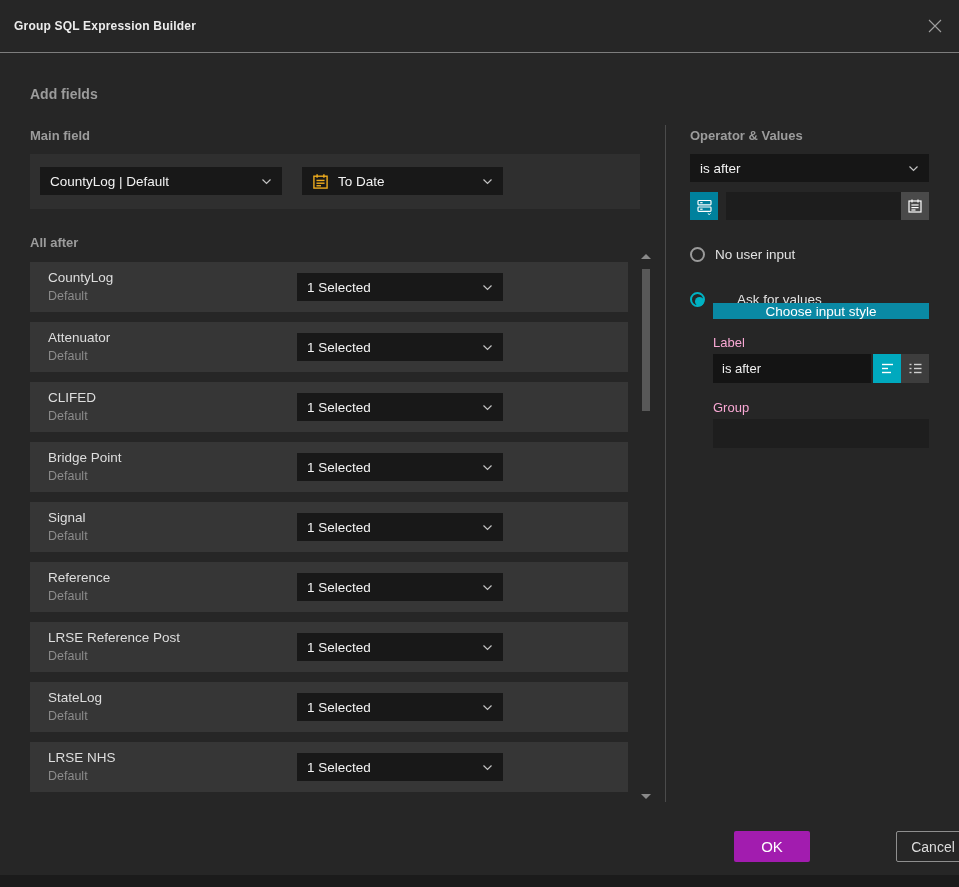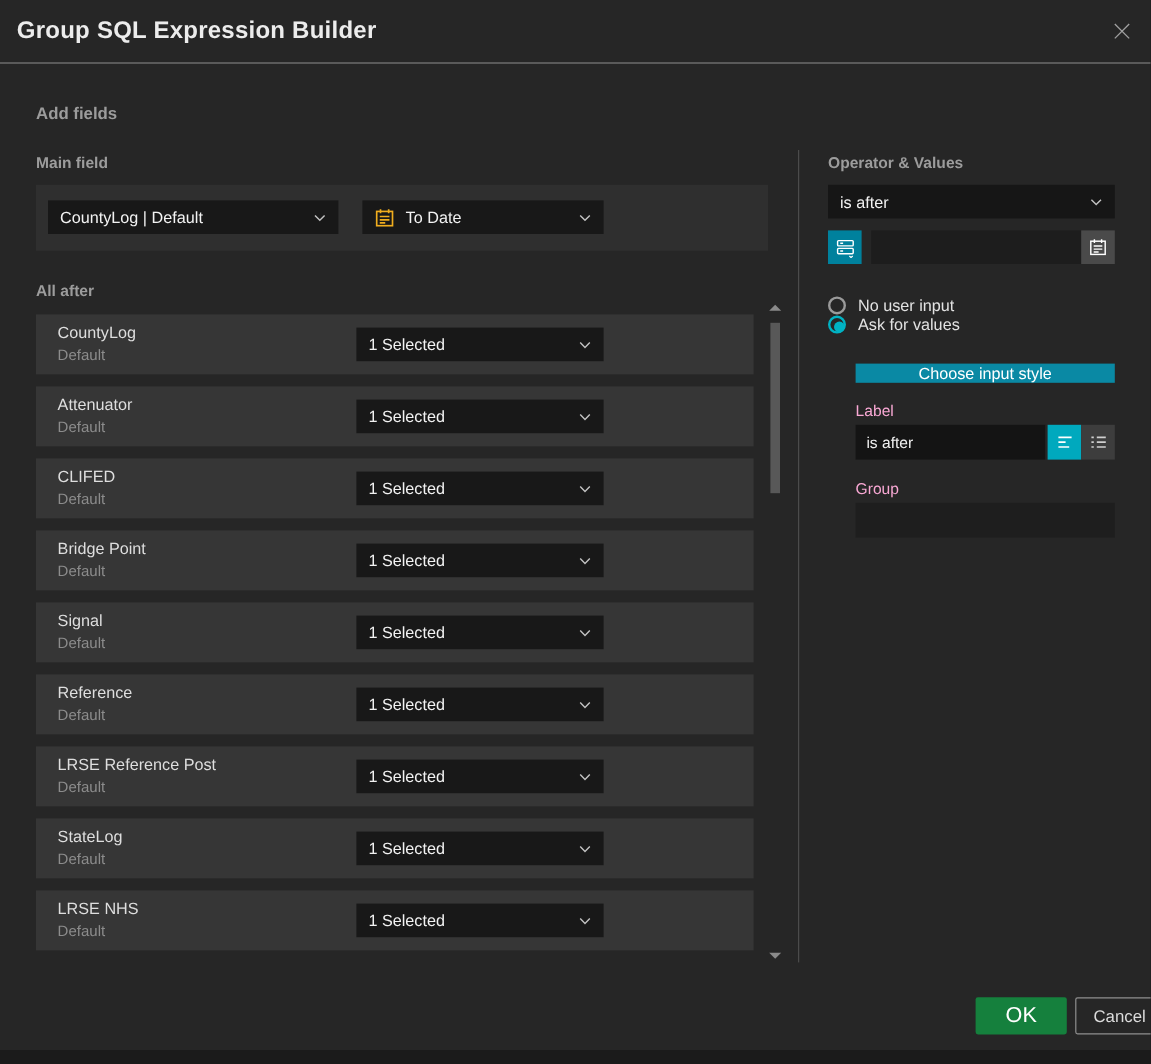--- a/index.html
+++ b/index.html
@@ -1,21 +1,21 @@
 <!DOCTYPE html>
 <html><head>
 <meta charset="utf-8">
 <style>
   * { margin:0; padding:0; box-sizing:border-box; }
   html,body { width:959px; height:887px; background:#1b1b1b; font-family:"Liberation Sans", sans-serif; }
   .dialog { position:relative; width:959px; height:875px; background:#262626; color:#e8e8e8; overflow:hidden; }
 
   
   .titlebar { position:absolute; left:0; top:0; width:959px; height:53px; border-bottom:1px solid #7d7d7d; }
-  .title { position:absolute; left:14px; top:0; line-height:53px; font-size:20px; font-weight:700; color:#ececec; letter-spacing:.2px; }
+  .title { position:absolute; left:14px; top:0; line-height:53px; font-size:12px; font-weight:700; color:#ececec; letter-spacing:.2px; }
   .close-btn { position:absolute; right:13px; top:15px; width:22px; height:22px; cursor:pointer; display:flex; align-items:center; justify-content:center; }
 
   
   .h-gray { position:absolute; color:#9c9c9c; font-weight:700; }
   .fs14 { font-size:14px; } .fs13 { font-size:13px; }
 
   
   .main-container { position:absolute; left:30px; top:154px; width:610px; height:55px; background:#2f2f2f; }
 
   
@@ -59,21 +59,21 @@
   .choose-btn { position:absolute; left:713px; top:303px; width:216px; height:16px; background:#0a89a4; border:none; color:#ffffff; font-size:13.5px; cursor:pointer; font-family:"Liberation Sans",sans-serif; }
 
   .mini-label { position:absolute; left:713px; color:#f9a8d4; font-size:13px; }
   .label-input { position:absolute; left:713px; top:354px; width:158px; height:29px; background:#141414; border:none; color:#f0f0f0; font-size:13px; padding:0 9px; font-family:"Liberation Sans",sans-serif; }
   .toggle-btn { position:absolute; top:354px; width:28px; height:29px; display:flex; align-items:center; justify-content:center; cursor:pointer; }
   .toggle-align { left:873px; background:#00a9be; }
   .toggle-list { left:901px; background:#3d3d3d; }
   .hint-input { position:absolute; left:713px; top:419px; width:216px; height:29px; background:#1e1e1e; border:none; color:#f0f0f0; font-size:13px; padding:0 9px; font-family:"Liberation Sans",sans-serif; }
 
   
-  .ok-btn { position:absolute; left:813px; top:831px; width:76px; height:31px; background:#15803d; border:none; border-radius:2px; color:#fff; font-size:18px; cursor:pointer; font-family:"Liberation Sans",sans-serif; }
+  .ok-btn { position:absolute; left:734px; top:831px; width:76px; height:31px; background:#a21caf; border:none; border-radius:2px; color:#fff; font-size:15px; cursor:pointer; font-family:"Liberation Sans",sans-serif; }
   .cancel-btn { position:absolute; left:896px; top:831px; width:74px; height:31px; background:transparent; border:1px solid #8f8f8f; border-radius:2px; color:#dcdcdc; font-size:14px; cursor:pointer; font-family:"Liberation Sans",sans-serif; }
 </style>
 </head>
 <body>
 
 <div class="dialog">
 
   <div class="titlebar">
     <div class="title">Group SQL Expression Builder</div>
     <div class="close-btn">
@@ -247,21 +247,21 @@
       <line x1="4.4" y1="7" x2="11.6" y2="7"></line>
       <line x1="4.4" y1="9.6" x2="11.6" y2="9.6"></line>
       <line x1="4.4" y1="12" x2="8.5" y2="12"></line>
     </svg>
   </div>
 
   <div class="radio-row" style="top:245px;">
     <span class="radio"></span>
     <span class="radio-label">No user input</span>
   </div>
-  <div class="radio-row" style="top:261px;">
+  <div class="radio-row" style="top:290px;gap:22px;">
     <span class="radio selected"></span>
     <span class="radio-label">Ask for values</span>
   </div>
 
   <button class="choose-btn">Choose input style</button>
 
   <div class="mini-label" style="top:335px;">Label</div>
   <input class="label-input" value="is after" style="">
   <div class="toggle-btn toggle-align">
     <svg width="15" height="15" viewBox="0 0 15 15" stroke="#ffffff" stroke-width="1.4">

